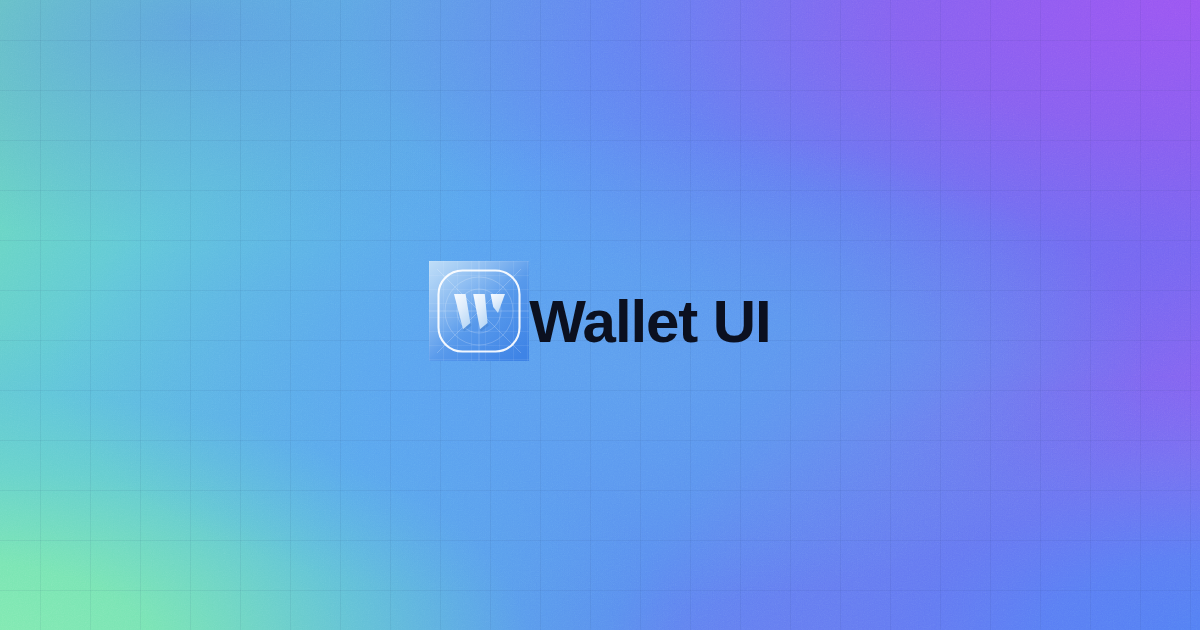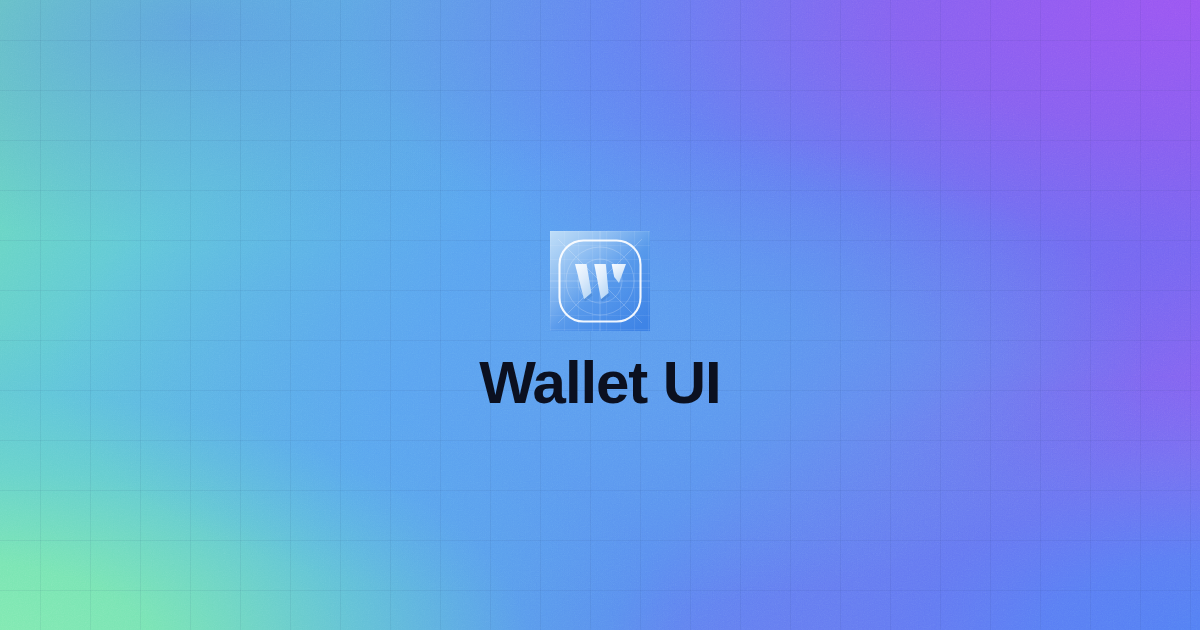--- a/index.html
+++ b/index.html
@@ -83,21 +83,21 @@
     inset: 0;
     opacity: 0.30;
     mix-blend-mode: overlay;
   }
 
   
   .content {
     position: absolute;
     inset: 0;
     display: flex;
-    flex-direction: column;
+    flex-direction: row;
     align-items: center;
     justify-content: center;
     margin-top: 13px;
   }
 
   
   .logo-wrap {
     width: 100px;
     height: 100px;
     position: relative;

